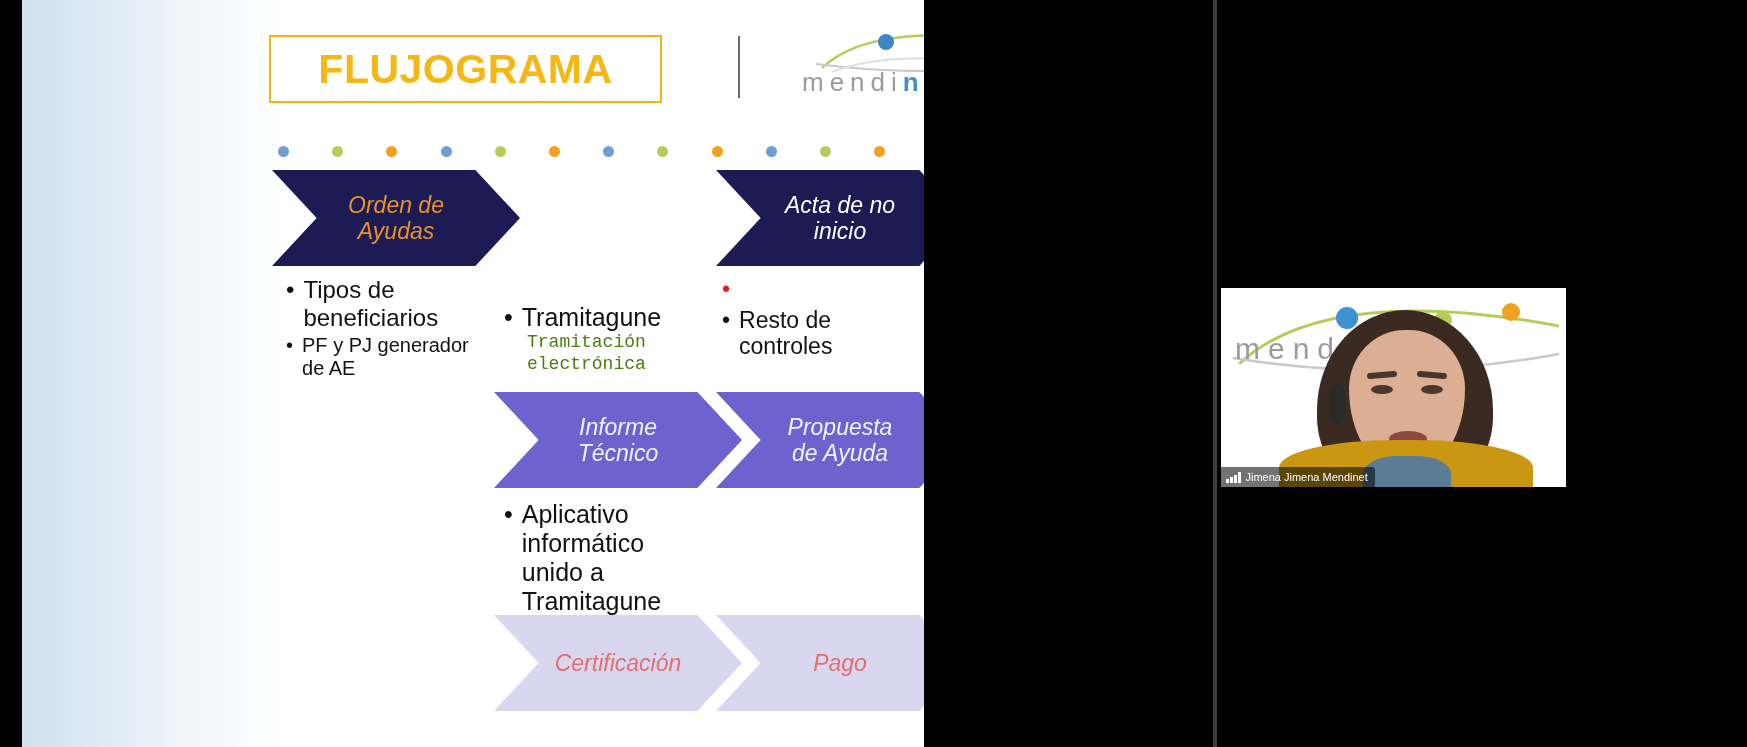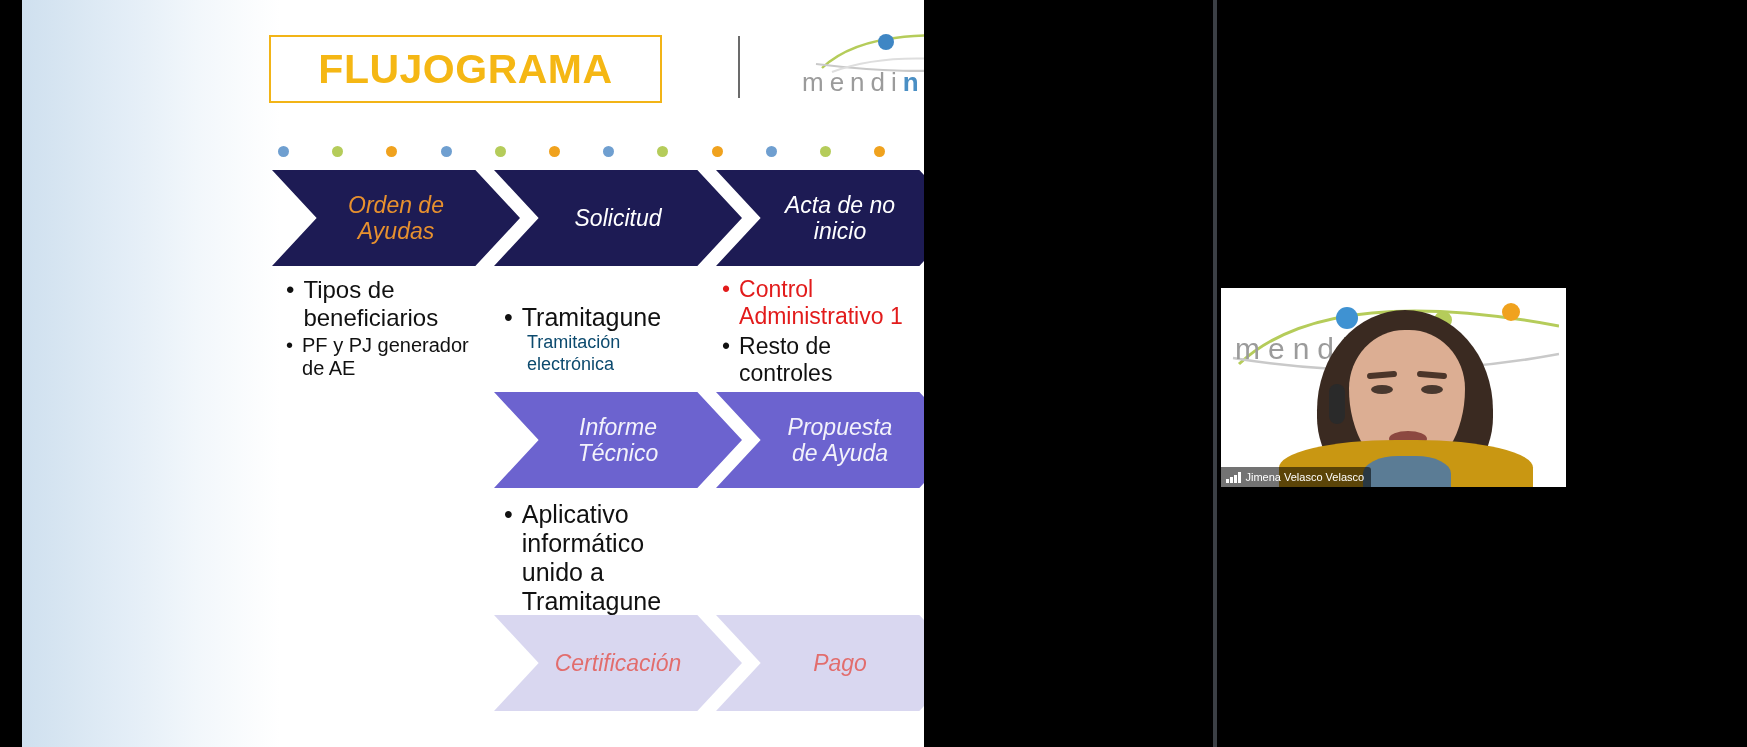--- a/index.html
+++ b/index.html
@@ -105,21 +105,21 @@
   .bl { display: flex; align-items: flex-start; }
   .bl .bullet { flex: 0 0 auto; margin-right: 9px; line-height: 1.16; }
   .bl .btxt { line-height: 1.16; }
 
   .b-col1 { left: 264px; top: 276px; width: 220px; }
   .b-col1 .big   { font-size: 24px; color: #111; }
   .b-col1 .small { font-size: 20px; color: #111; margin-top: 2px; }
 
   .b-col2 { left: 482px; top: 303px; width: 215px; }
   .b-col2 .big   { font-size: 25px; color: #111; }
-  .b-col2 .sub   { font-size: 18px; color: #0c4a6e; margin-left: 23px; line-height: 1.2; }
+  .b-col2 .sub   { font-size: 18px; color: #4d7c0f; margin-left: 23px; line-height: 1.2; font-family: Liberation Mono, monospace; }
 
   .b-col3 { left: 700px; top: 276px; width: 230px; }
   .b-col3 .red   { font-size: 23px; }
   .b-col3 .big   { font-size: 23px; color: #111; margin-top: 4px; }
 
   .b-col2b { left: 482px; top: 500px; width: 215px; }
   .b-col2b .big  { font-size: 25px; color: #111; }
 
   
   .right-black {
@@ -230,23 +230,20 @@
         <span class="dot" style="background: rgb(240, 162, 30);"></span>
         <span class="dot" style="background: rgb(111, 159, 208);"></span>
         <span class="dot" style="background: rgb(181, 204, 90);"></span>
         <span class="dot" style="background: rgb(240, 162, 30);"></span>
       </div>
 
     <div class="row row-1">
       <div class="chev c-dark p1">
         <span class="chev-label t-orange">Orden de<br>Ayudas</span>
       </div>
-      <div class="chev c-dark p2">
-        <span class="chev-label t-white">Solicitud</span>
-      </div>
       <div class="chev c-dark p3">
         <span class="chev-label t-white">Acta de no<br>inicio</span>
       </div>
     </div>
 
     <div class="bullets b-col1">
       <div class="bl big">
         <span class="bullet">•</span>
         <span class="btxt">Tipos de<br>beneficiarios</span>
       </div>
@@ -260,21 +257,20 @@
       <div class="bl big">
         <span class="bullet">•</span>
         <span class="btxt">Tramitagune</span>
       </div>
       <div class="sub">Tramitación<br>electrónica</div>
     </div>
 
     <div class="bullets b-col3">
       <div class="bl red">
         <span class="bullet t-red">•</span>
-        <span class="btxt t-red">Control<br>Administrativo 1</span>
       </div>
       <div class="bl big">
         <span class="bullet">•</span>
         <span class="btxt">Resto de<br>controles</span>
       </div>
     </div>
 
     <div class="row row-2">
       <div class="chev c-viol p2">
         <span class="chev-label t-white-f">Informe<br>Técnico</span>
@@ -325,17 +321,17 @@
     <div class="person-jacket"></div>
     <div class="person-shirt"></div>
 
     <div class="name-strip">
       <span class="sig">
           <i></i>
           <i></i>
           <i></i>
           <i></i>
         </span>
-      <span class="name-text">Jimena Velasco Velasco</span>
+      <span class="name-text">Jimena Jimena Mendinet</span>
     </div>
   </div>
 
 </div>
 
 </body></html>

